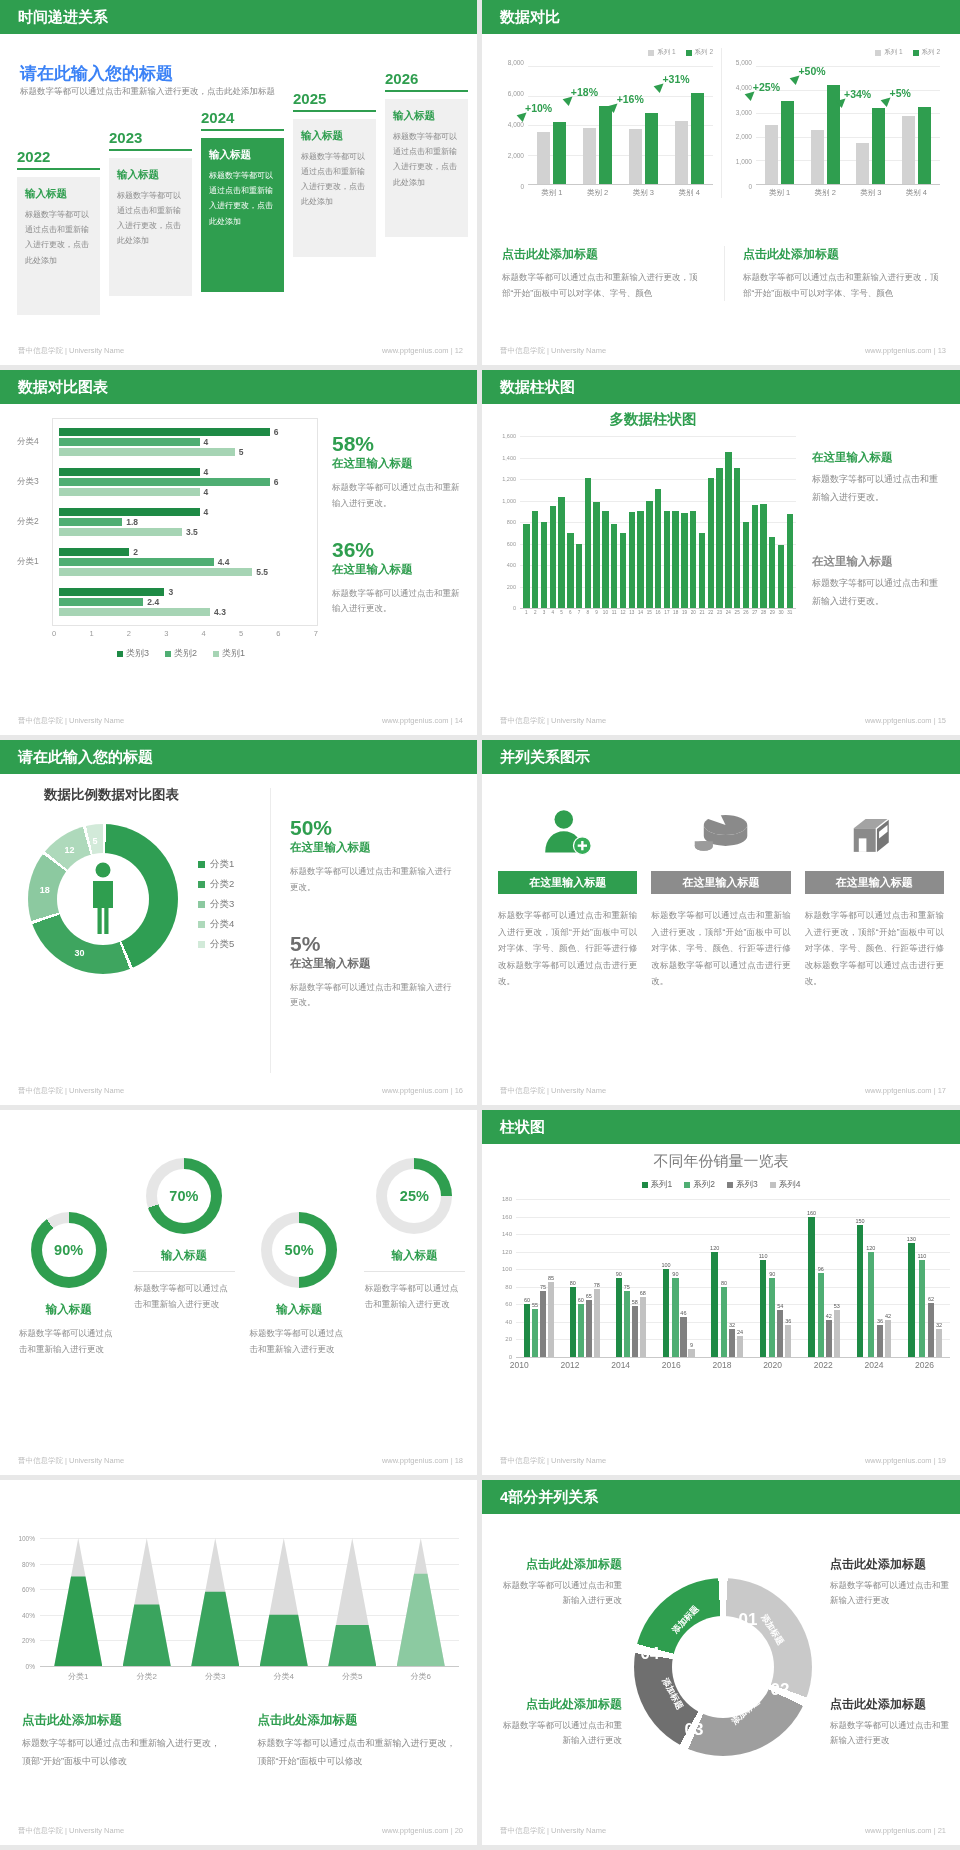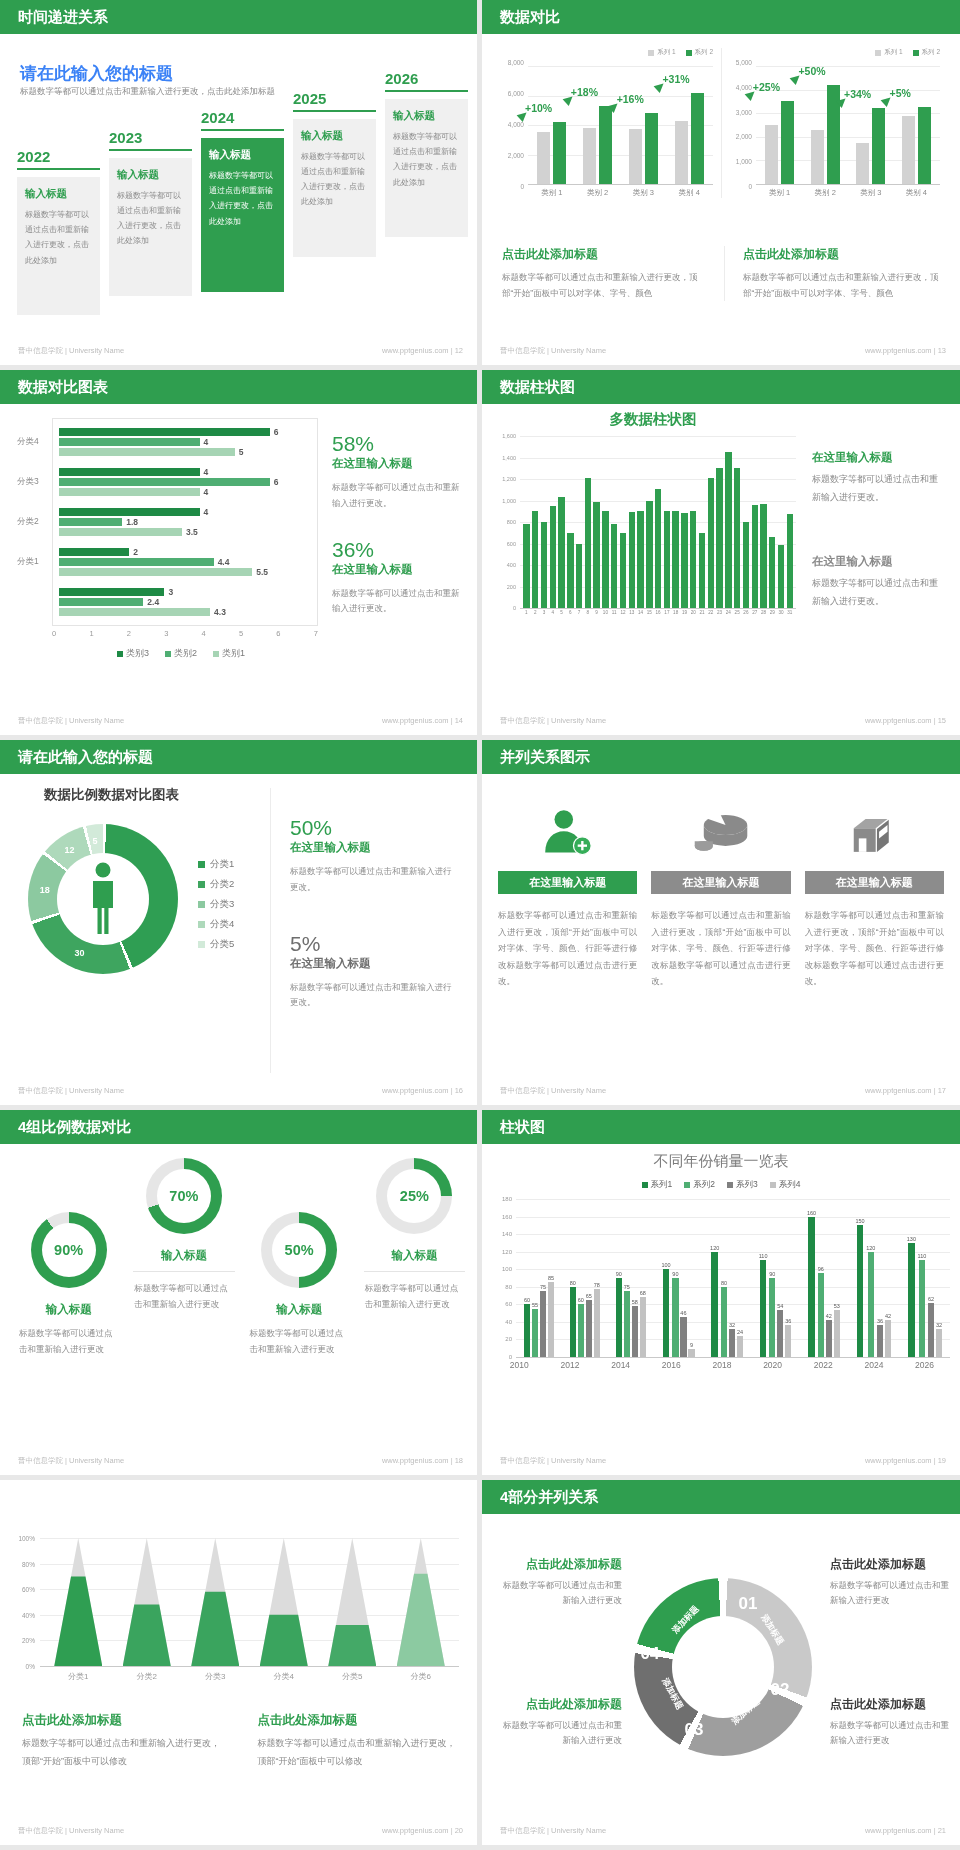--- a/index.html
+++ b/index.html
@@ -54,21 +54,21 @@
 .h3plot{margin-left:38px;border:1px solid #e4e4e4;padding:3px 12px 3px 6px}
 .h3g{position:relative;padding:4px 0}
 .h3cat{position:absolute;left:-42px;top:50%;transform:translateY(-50%);width:36px;font-size:8.5px;color:#8a8a8a}
 .h3row{display:flex;align-items:center;height:8px;margin:2px 0}
 .h3bar{height:8px}
 .h3val{font-size:8.5px;font-weight:bold;color:#595959;margin-left:4px;line-height:1}
 .h3xa{margin-left:38px;display:flex;justify-content:space-between;font-size:7.5px;color:#9a9a9a;padding-top:3px}
 .h3lg{margin-left:30px;display:flex;justify-content:center;gap:16px;font-size:9px;color:#7a7a7a;margin-top:9px;align-items:center}
 .s3-stats{position:absolute;left:332px;top:28px;width:130px}
 .stat{margin-bottom:26px}
-.stat-v{font-size:21px;font-weight:normal;color:#2f9e4f;line-height:1.1}
+.stat-v{font-size:21px;font-weight:bold;color:#2f9e4f;line-height:1.1}
 .stat-h{font-size:11.5px;font-weight:bold;color:#2f9e4f;margin:1px 0 9px}
 .stat-b{font-size:8.5px;color:#8e8e8e;line-height:1.85}
 .stat.gray .stat-v,.stat.gray .stat-h{color:#6e6e6e}
 
 .s4-title{position:absolute;left:40px;top:6px;width:262px;text-align:center;font-size:14.5px;font-weight:bold;color:#2f9e4f}
 .s4-chart{position:absolute;left:12px;top:32px;width:302px}
 .d4row{display:flex}
 .d4ya{width:26px;position:relative;height:172px;font-size:5.5px;color:#9a9a9a}
 .d4ya span{position:absolute;right:4px;transform:translateY(-50%)}
 .d4plot{flex:1;position:relative;height:172px}
@@ -735,21 +735,20 @@
     <div class="sf">
         <span class="sf-l">晋中信息学院 | University Name</span>
         <span class="sf-r">
           <span>www.pptgenius.com</span>
           <span class="sf-p"> | 17</span>
         </span>
       </div>
   </div>
 
   <div class="slide">
-    <div class="sh"><span>4组比例数据对比</span></div>
     <div class="sb">
       <div class="s7-row" id="s7-row">
           <div class="s7-col">
             <div class="s7-ring" style="background: conic-gradient(rgb(47, 158, 79) 90%, rgb(230, 230, 230) 0deg);">
               <div class="s7-in"></div>
               <div class="s7-pct">90%</div>
             </div>
             <div class="s7-h">输入标题</div>
             <div class="s7-b">标题数字等都可以通过点击和重新输入进行更改</div>
           </div>
@@ -1099,21 +1098,21 @@
           <span class="sf-p"> | 20</span>
         </span>
       </div>
   </div>
 
   <div class="slide">
     <div class="sh"><span>4部分并列关系</span></div>
     <div class="sb">
       <div id="s10-ring" style="background: conic-gradient(rgb(255, 255, 255) 0deg, rgb(255, 255, 255) 3deg, rgb(201, 201, 201) 3deg, rgb(201, 201, 201) 110deg, rgb(255, 255, 255) 110deg, rgb(255, 255, 255) 116deg, rgb(158, 158, 158) 116deg, rgb(158, 158, 158) 203deg, rgb(255, 255, 255) 203deg, rgb(255, 255, 255) 209deg, rgb(111, 111, 111) 209deg, rgb(111, 111, 111) 279deg, rgb(255, 255, 255) 279deg, rgb(255, 255, 255) 285deg, rgb(47, 158, 79) 285deg, rgb(47, 158, 79) 357deg, rgb(255, 255, 255) 357deg, rgb(255, 255, 255) 360deg);">
           <div class="r10in"></div>
-          <span class="r10num" style="left: 114px; top: 26px;">01</span>
+          <span class="r10num" style="left: 114px; top: 42px;">01</span>
           <span class="r10lab" style="left: 138px; top: 52px; transform: translate(-50%, -50%) rotate(58deg);">添加标题</span>
           <span class="r10num" style="left: 146px; top: 112px;">02</span>
           <span class="r10lab" style="left: 112px; top: 134px; transform: translate(-50%, -50%) rotate(-42deg);">添加标题</span>
           <span class="r10num" style="left: 60px; top: 152px;">03</span>
           <span class="r10lab" style="left: 38px; top: 116px; transform: translate(-50%, -50%) rotate(62deg);">添加标题</span>
           <span class="r10num" style="left: 16px; top: 76px;">04</span>
           <span class="r10lab" style="left: 52px; top: 42px; transform: translate(-50%, -50%) rotate(-47deg);">添加标题</span>
         </div>
       <div class="s10-blk blk-tl">
         <div class="g-h">点击此处添加标题</div>

